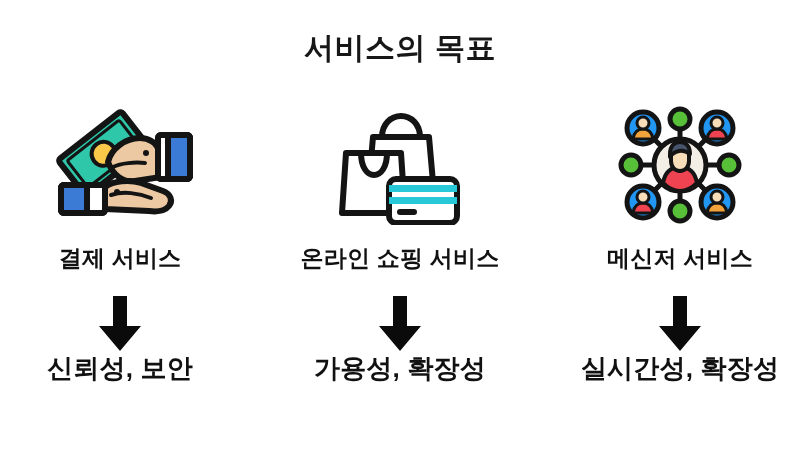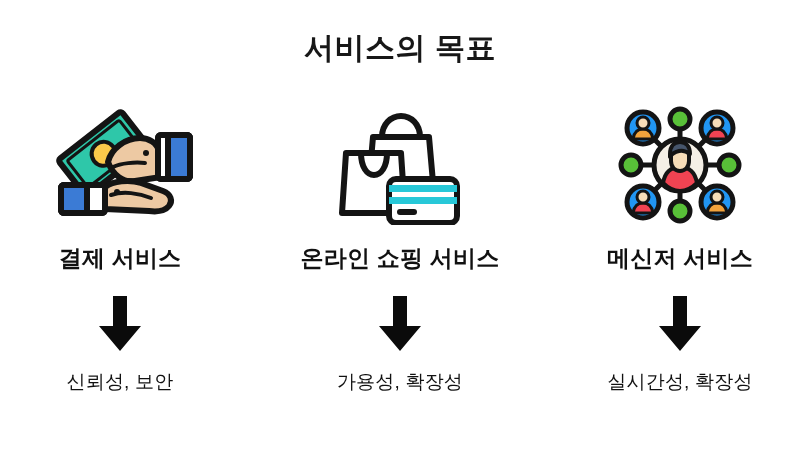--- a/index.html
+++ b/index.html
@@ -82,23 +82,22 @@
   .arrow-box {
     margin-top: 22px;
     width: 60px;
     height: 55px;
     display: flex;
     align-items: center;
     justify-content: center;
   }
 
   .quality-label {
-    margin-top: 18px;
-    font-size: 19px;
-    font-weight: 400;
+    font-size: 26px;
+    font-weight: 700;
     color: #111111;
     text-align: center;
     white-space: nowrap;
     letter-spacing: 0.2px;
   }
 </style>
 </head>
 <body>
 
 <div class="slide">

